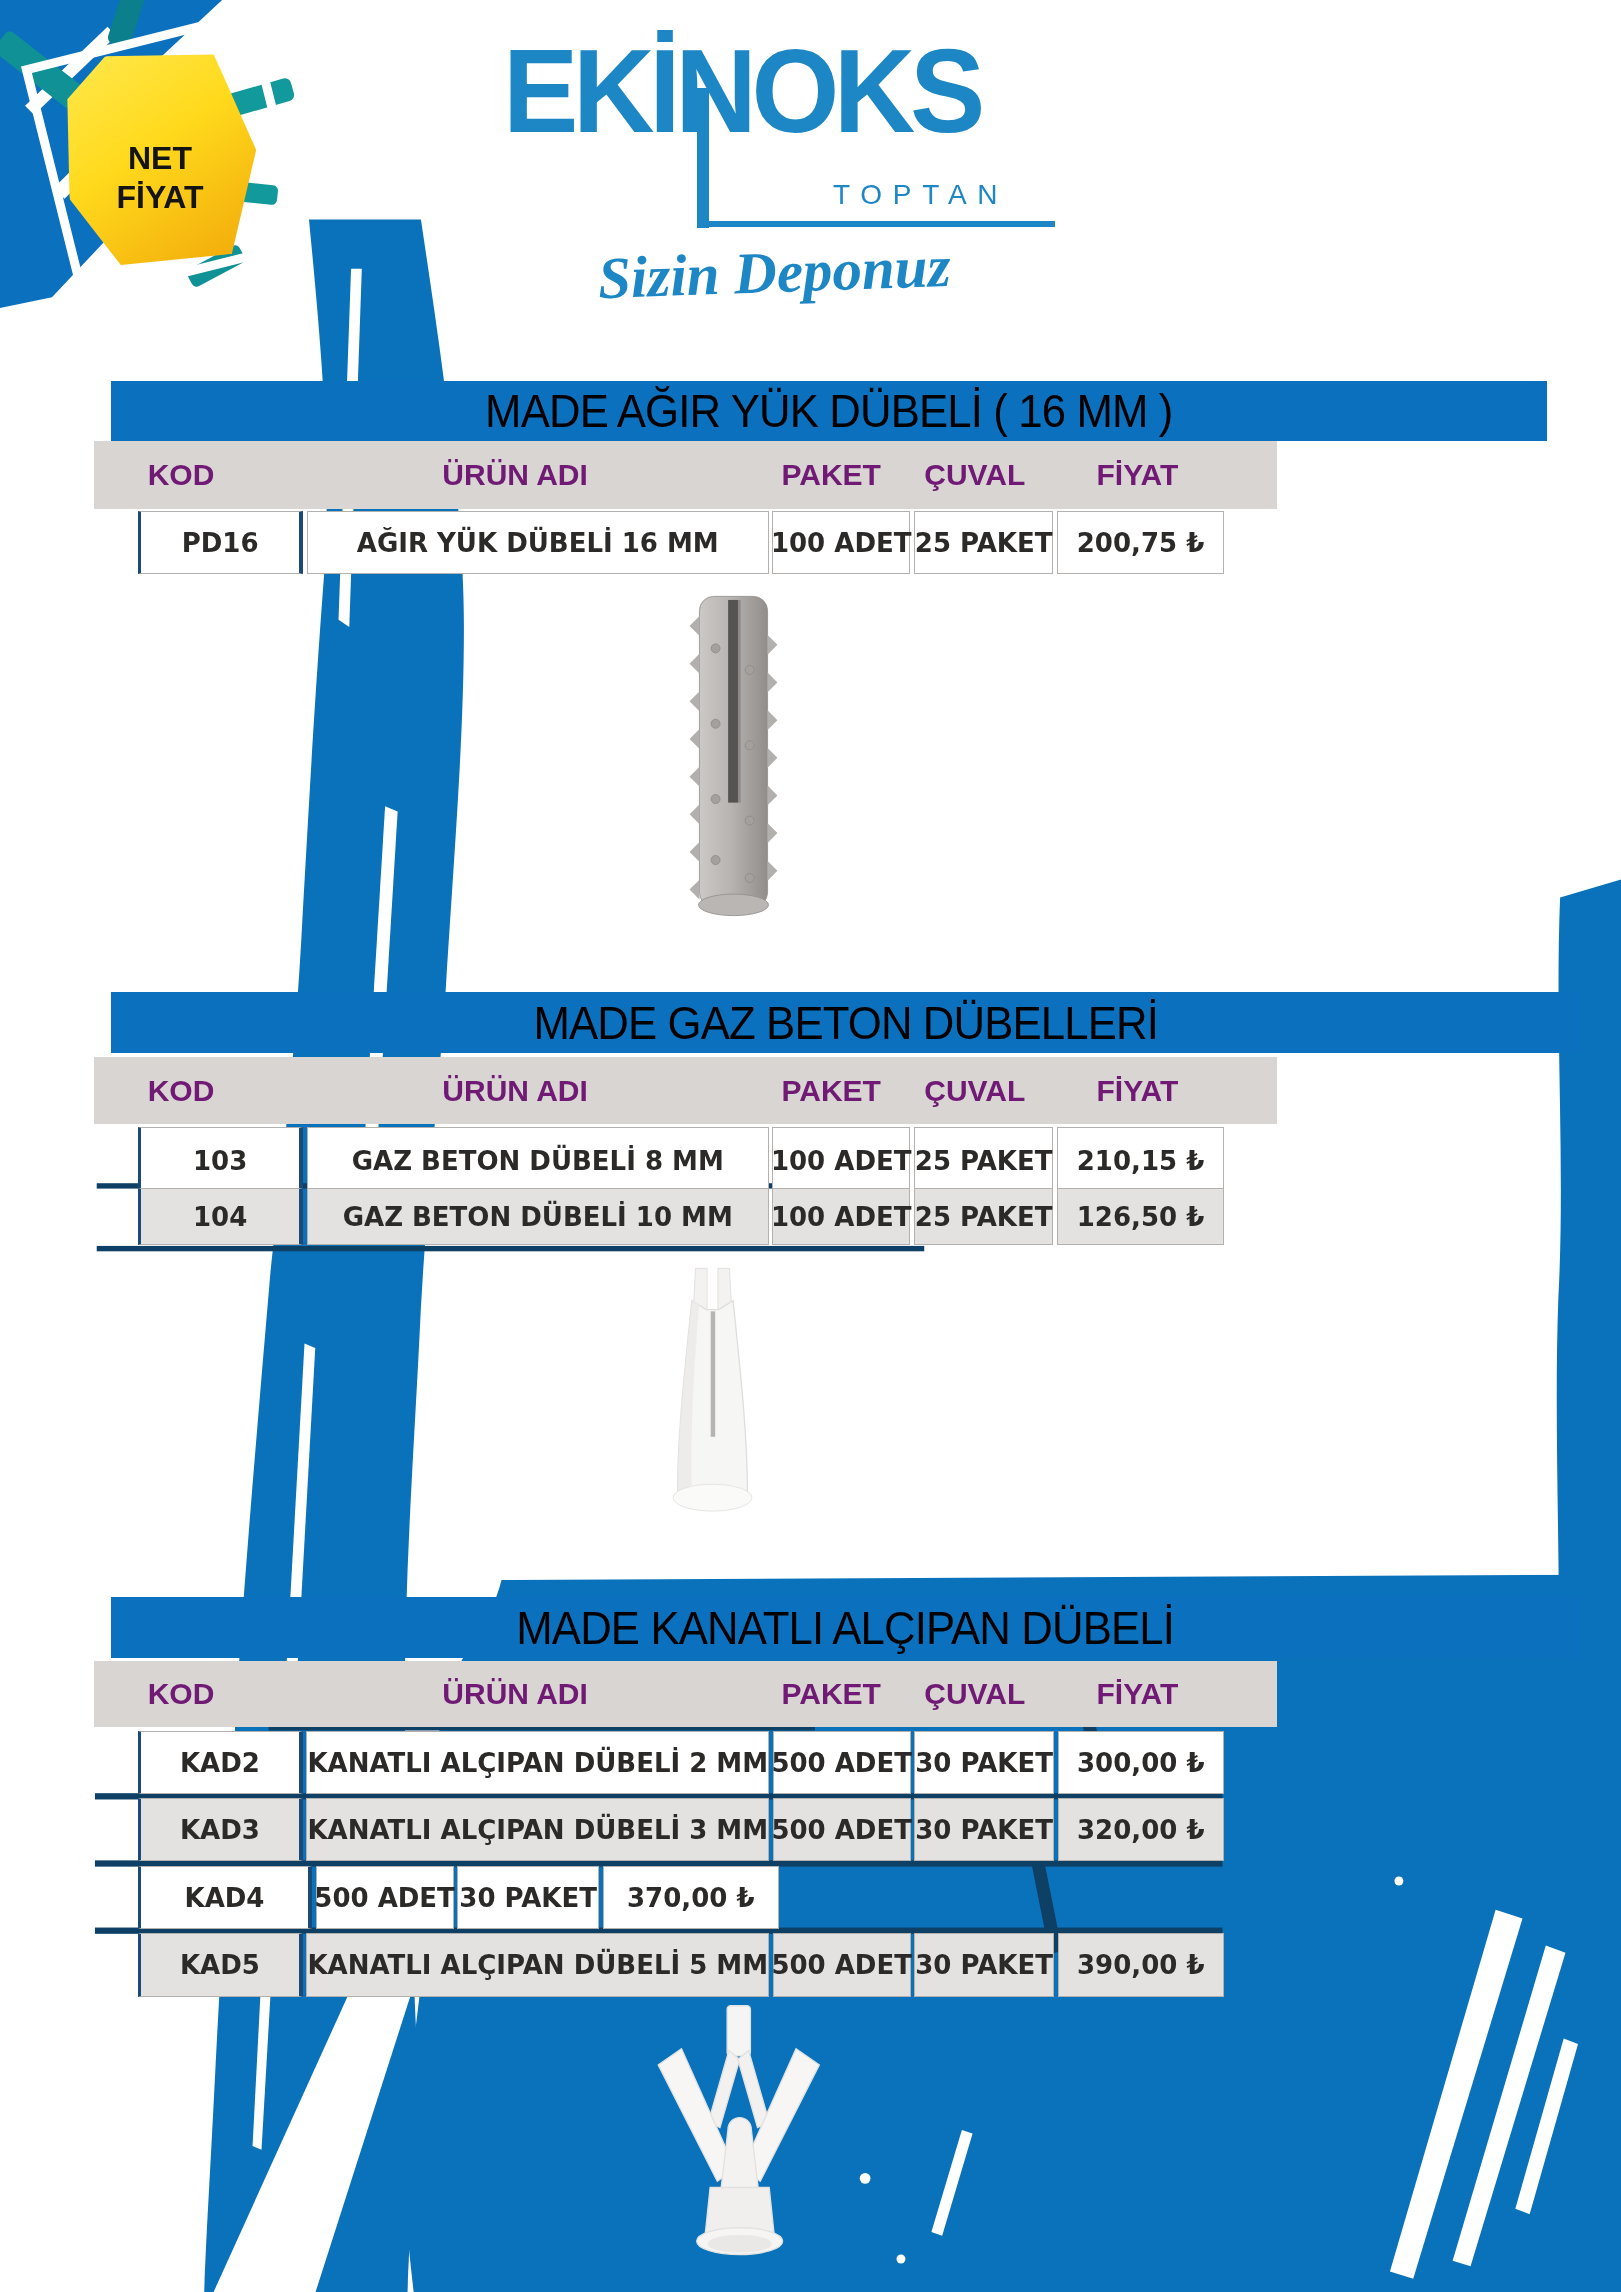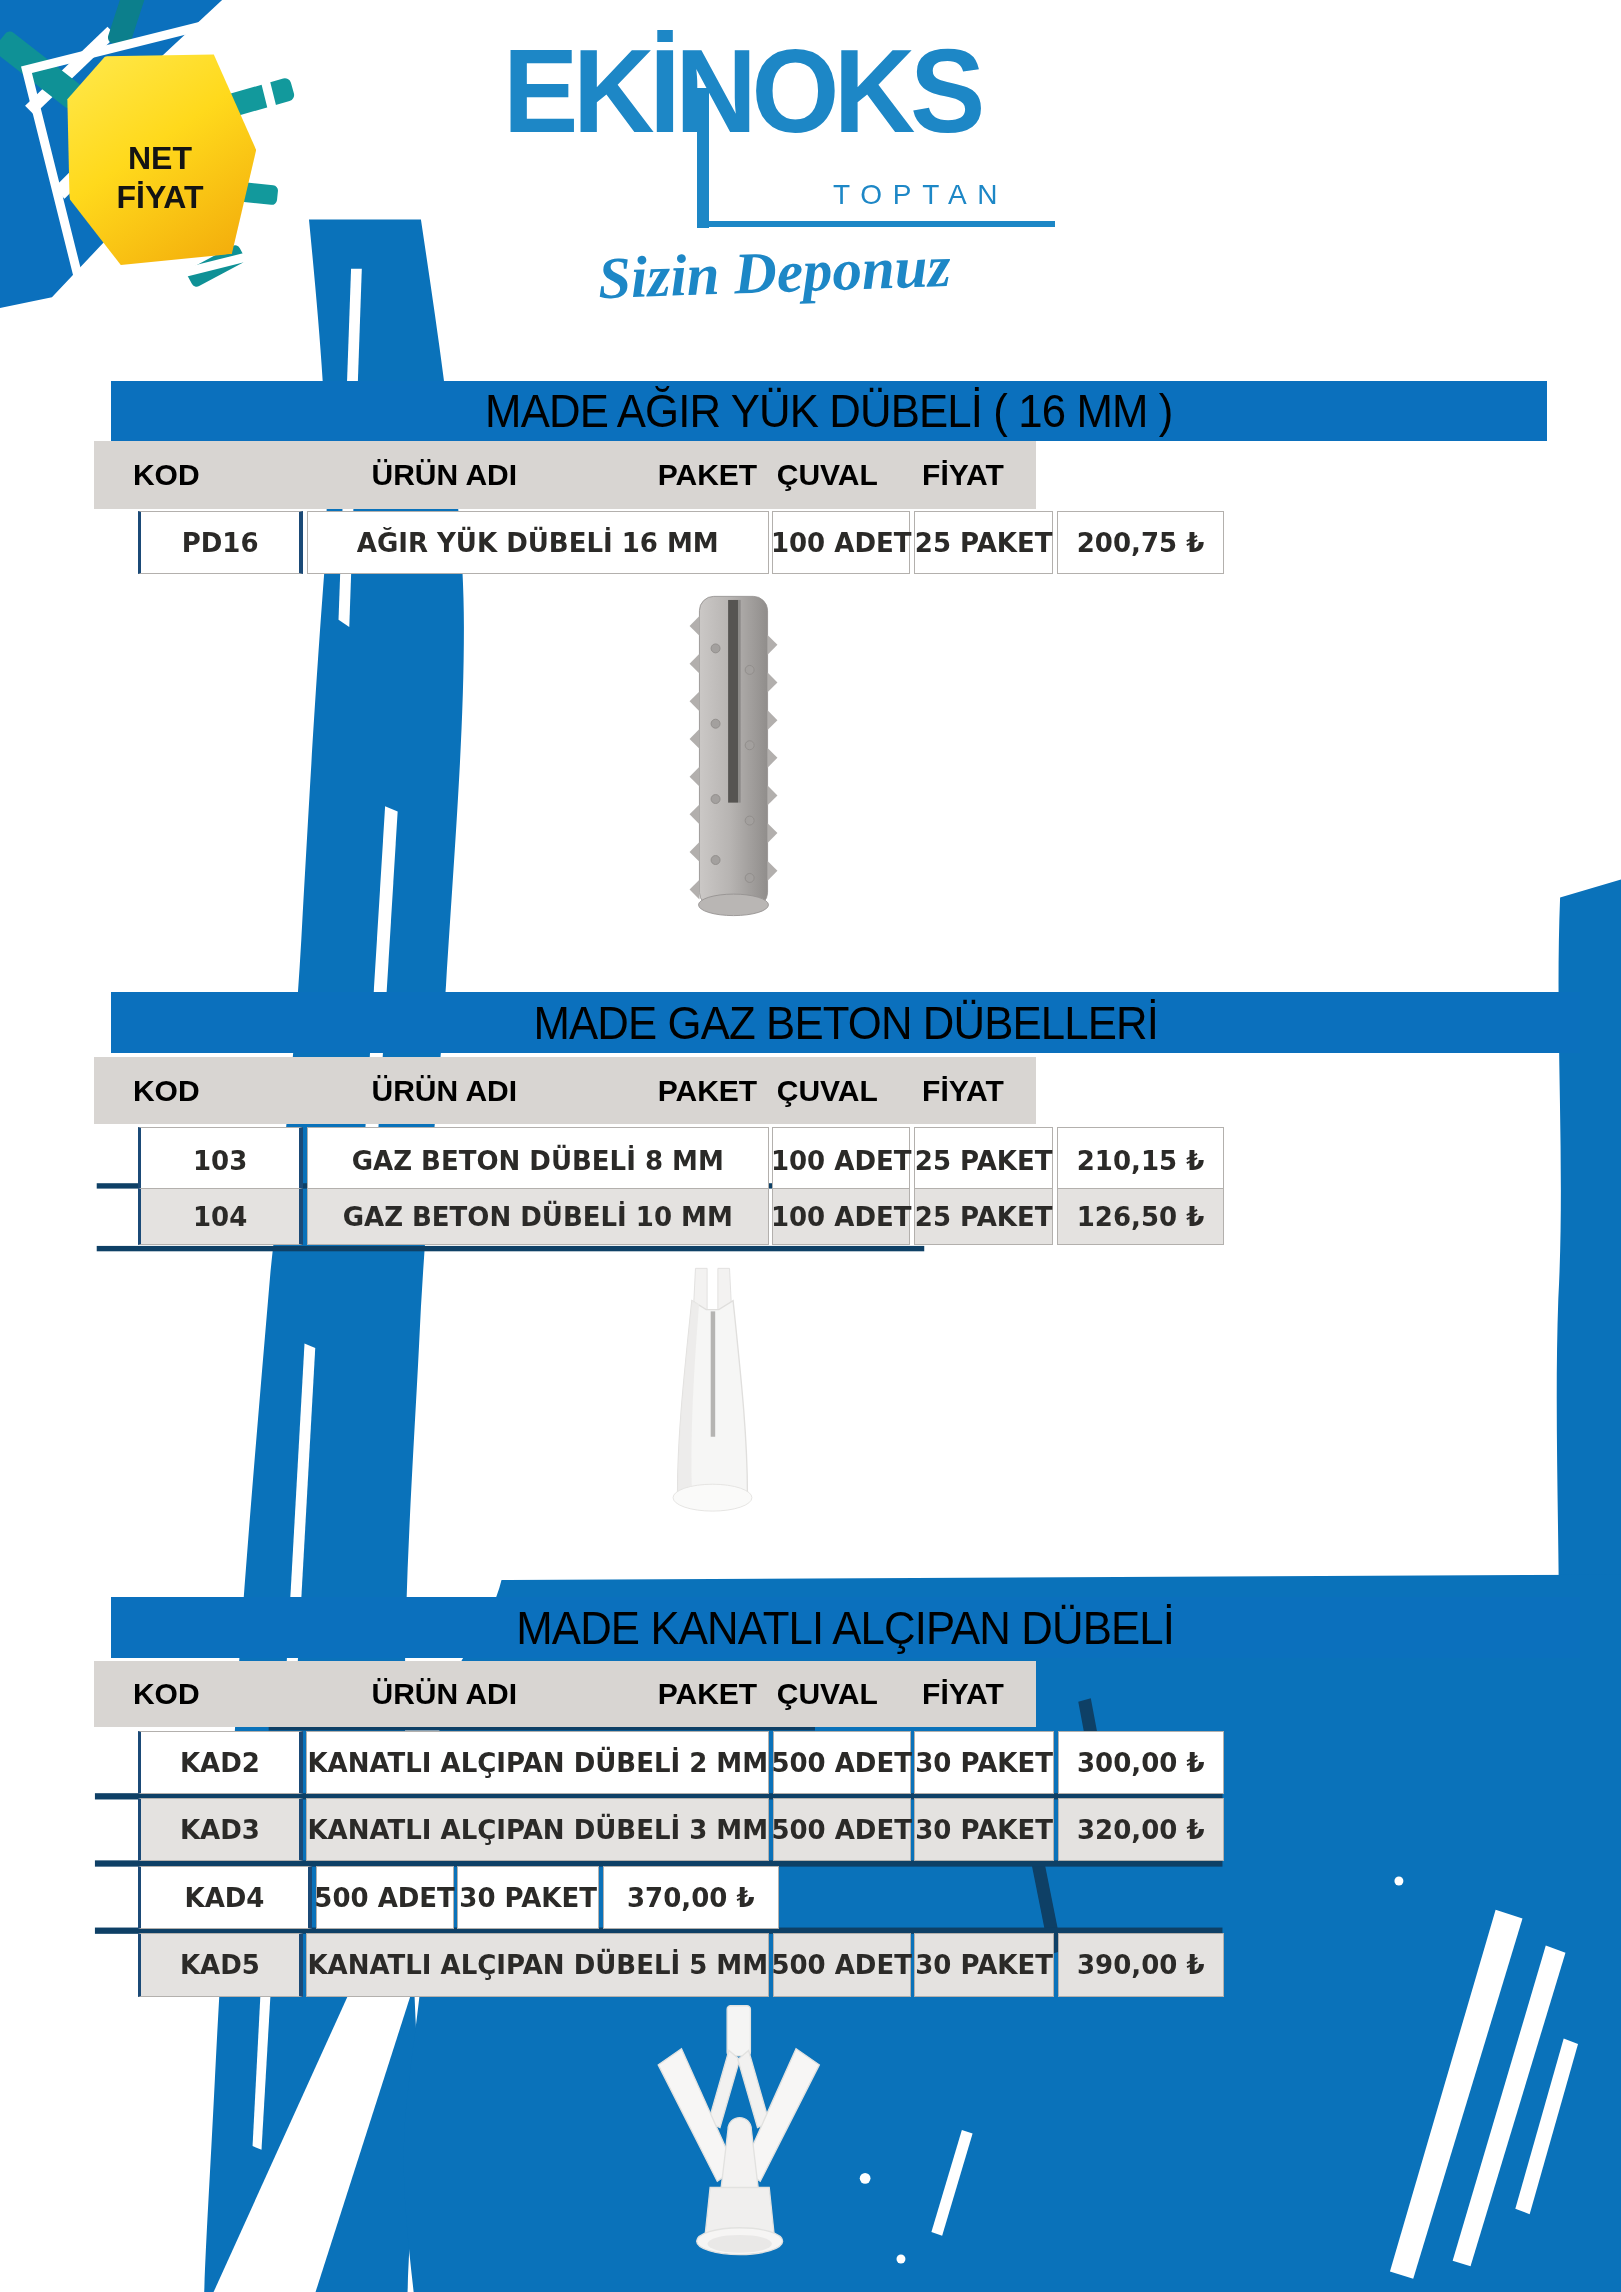--- a/index.html
+++ b/index.html
@@ -25,22 +25,22 @@
   .logo-underline{position:absolute;left:697px;top:221px;width:358px;height:6.3px;background:#1d87c6;z-index:2;}
   .logo-subtitle{position:absolute;left:833px;top:179px;font-size:28px;letter-spacing:10.7px;
                  color:#1d87c6;font-weight:500;z-index:2;}
   .logo-tagline{position:absolute;left:598px;top:238px;font-size:59px;font-style:italic;font-weight:bold;
                 font-family:"Liberation Serif",serif;color:#1d87c6;transform:rotate(-2deg);z-index:2;}
 
   
   .sec-header{position:absolute;left:94px;background:#0b70bd;color:#000000;display:flex;
               align-items:center;justify-content:center;font-weight:normal;z-index:2;margin-left:17px;}
   .sec-title{font-size:46px;letter-spacing:-0.9px;transform:scaleX(.95);white-space:nowrap;}
-  .thead{position:absolute;left:94px;width:942px;background:#d8d5d2;display:flex;gap:3.6px;
-         align-items:center;z-index:2;color:#000000;font-weight:bold;font-size:30px;}
+  .thead{position:absolute;left:94px;width:1183px;background:#d8d5d2;display:flex;gap:3.6px;
+         align-items:center;z-index:2;color:#701a75;font-weight:bold;font-size:30px;}
   .hcell{display:flex;align-items:center;justify-content:center;height:100%;}
   .trow{position:absolute;left:94px;width:1130px;display:flex;gap:3.6px;z-index:2;
         font-family:"DejaVu Sans","Liberation Sans",sans-serif;}
   .cell{box-sizing:border-box;background:#fff;border:0.9px solid #b3b0ad;display:flex;align-items:center;
         justify-content:center;font-weight:bold;font-size:26px;color:#2b2a28;height:100%;white-space:nowrap;}
   .trow.alt .cell{background:#e4e2e0;}
   .kodcell{border-left:3.6px solid #1b4a77;border-right:4.5px solid #1b4a77;margin-left:44px;}
   .c-kod{width:174px;}.c-urun{width:487px;}.c-paket{width:138px;}.c-cuval{width:142px;}.c-fiyat{width:176px;}
 
   .product{position:absolute;z-index:3;}

